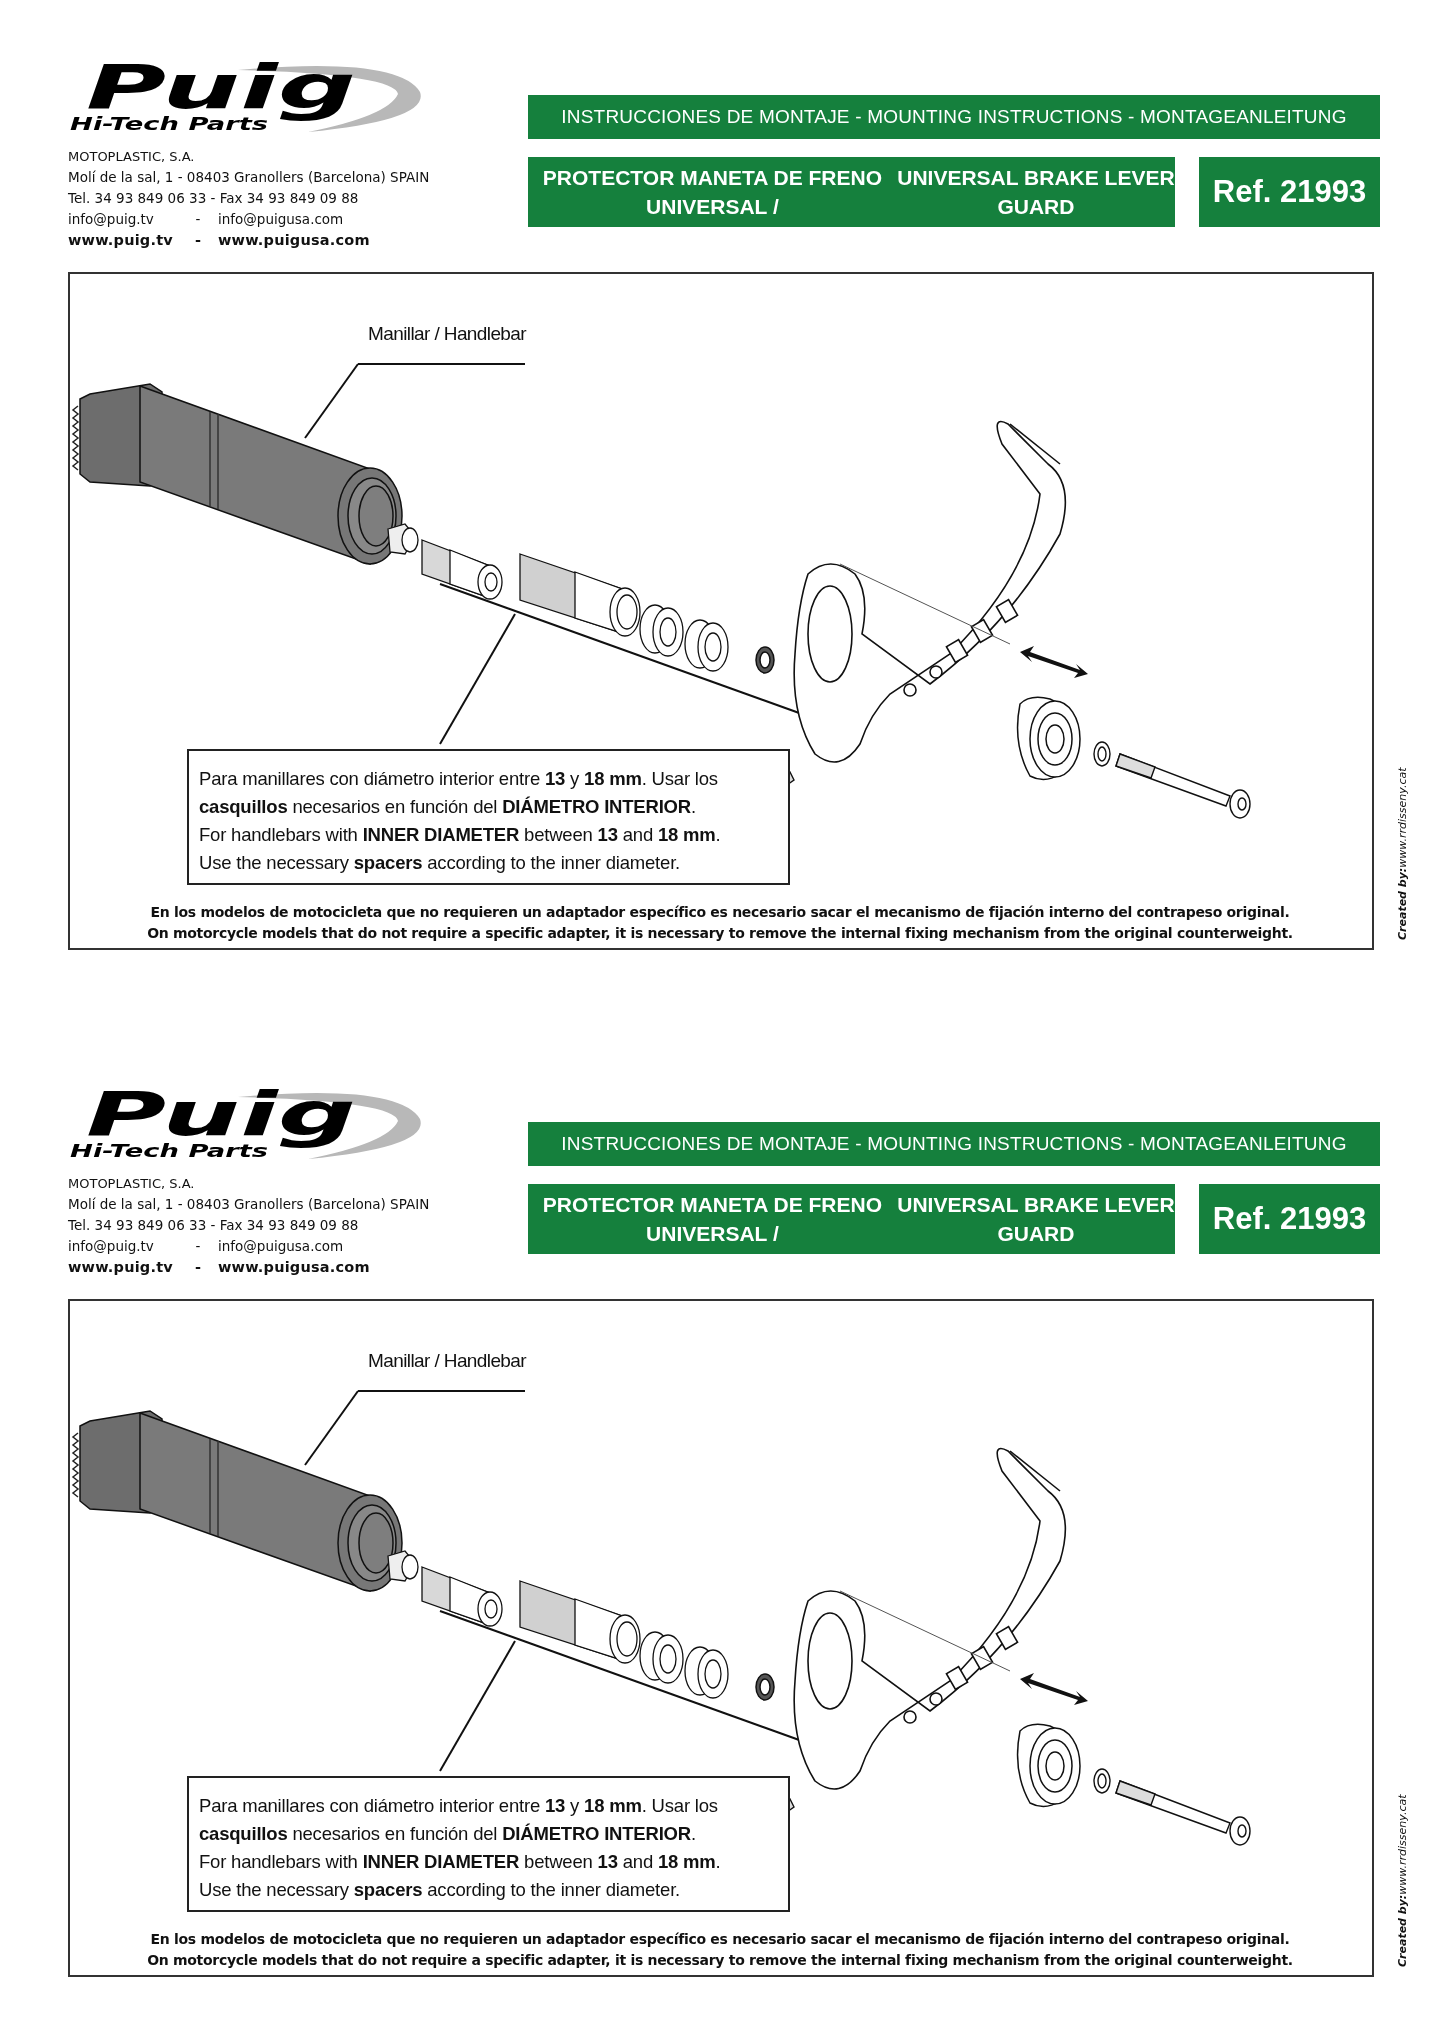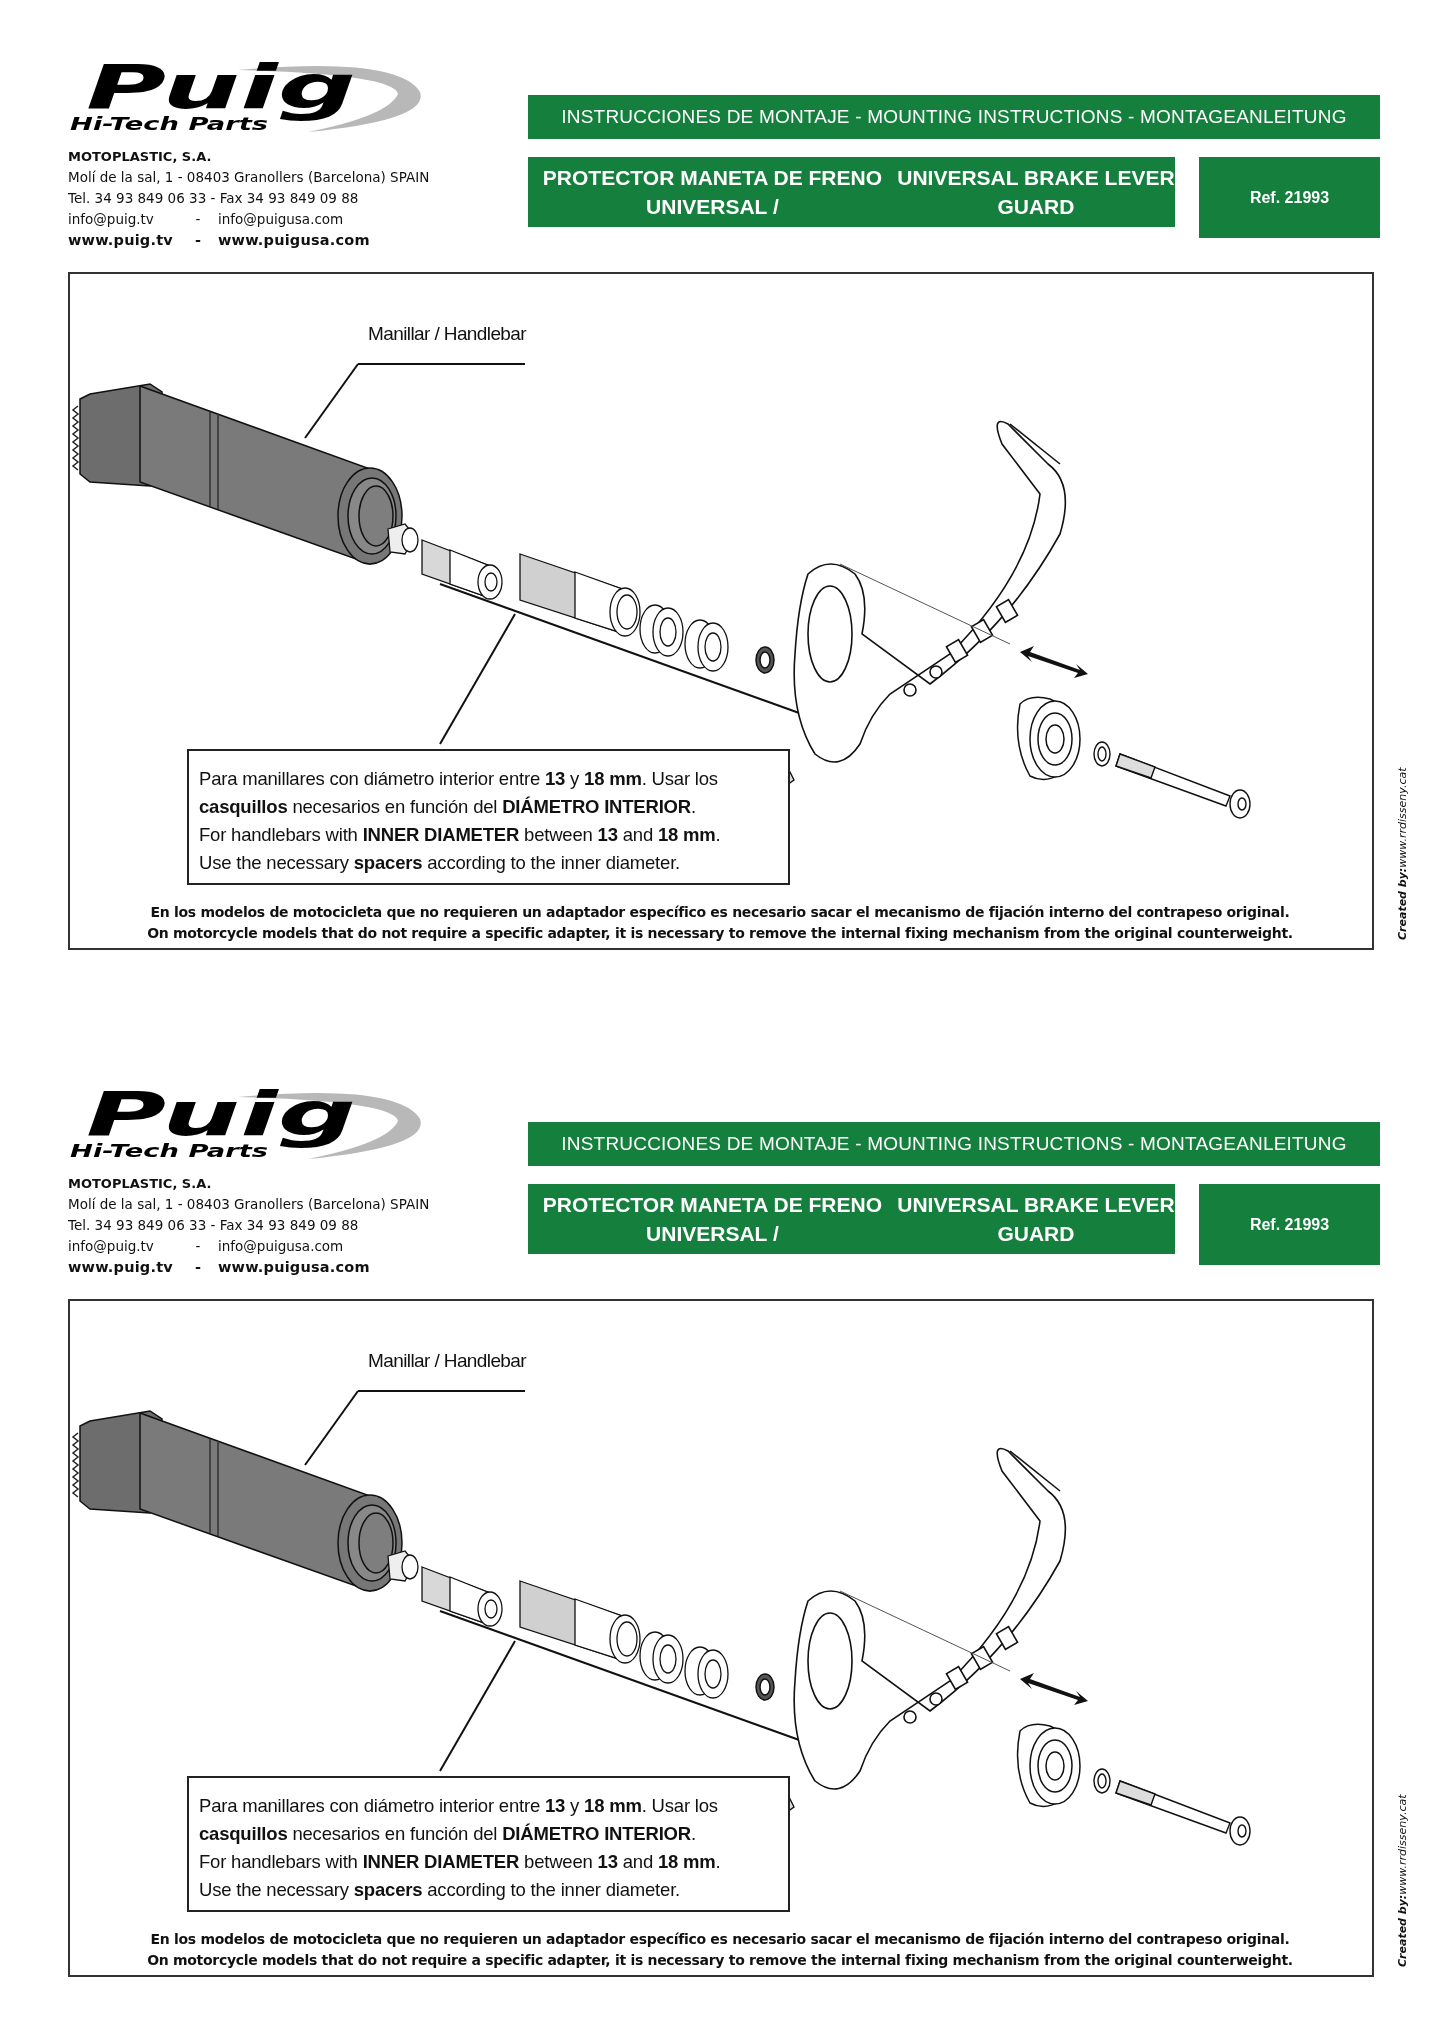--- a/index.html
+++ b/index.html
@@ -4,30 +4,30 @@
 <style>
   html, body { margin:0; padding:0; background:#ffffff; }
   body { width:1445px; height:2044px; position:relative; overflow:hidden; font-family:"DejaVu Sans", sans-serif; color:#111; }
   .sheet { position:absolute; left:0; width:1445px; height:1022px; }
   .sheet.s1 { top:0; }
   .sheet.s2 { top:1027px; }
 
   
   .logo { position:absolute; left:68px; top:62px; width:360px; height:72px; }
   .company { position:absolute; left:68px; top:146px; font-size:13.5px; line-height:21px; color:#111; font-family:"DejaVu Sans", sans-serif; }
-  .company .name { font-weight:bold; font-size:13px; }
+  .company .name { font-weight:normal; font-size:13px; }
   .company .bold { font-weight:bold; font-size:14.5px; letter-spacing:0.2px; }
   .company .sep { display:inline-block; width:60px; text-align:center; }
   .company .c1 { display:inline-block; width:130px; }
 
   
   .bar { position:absolute; background:#15803d; color:#fff; display:flex; align-items:center; justify-content:center; text-align:center; font-family:"Liberation Sans", sans-serif; }
   .bar.instr { left:528px; top:95px; width:852px; height:44px; font-size:19px; letter-spacing:0.2px; }
   .bar.title { left:528px; top:157px; width:647px; height:70px; font-size:21px; font-weight:bold; line-height:29px; }
-  .bar.ref { left:1199px; top:157px; width:181px; height:81px; font-size:16px; font-weight:bold; }
+  .bar.ref { left:1199px; top:157px; width:181px; height:70px; font-size:31px; font-weight:bold; }
 
   
   .mainbox { position:absolute; left:68px; top:272px; width:1306px; height:678px; border:2px solid #333; box-sizing:border-box; }
   .label-handlebar { position:absolute; left:368px; top:323px; font-size:19px; font-family:"Liberation Sans", sans-serif; letter-spacing:-0.6px; }
   .drawing { position:absolute; left:70px; top:274px; width:1302px; height:580px; }
 
   .notebox { position:absolute; left:187px; top:749px; width:603px; height:136px; border:2px solid #222; box-sizing:border-box; background:#fff; padding:14px 12px 0 10px; font-size:18.5px; line-height:28px; font-family:Liberation Sans, sans-serif; letter-spacing:-0.2px; }
   .notebox b { font-weight:bold; }
 
   .footnote { position:absolute; left:80px; width:1280px; text-align:center; font-weight:bold; font-size:14px; line-height:21px; font-family:"DejaVu Sans", sans-serif; letter-spacing:-0.3px; }

